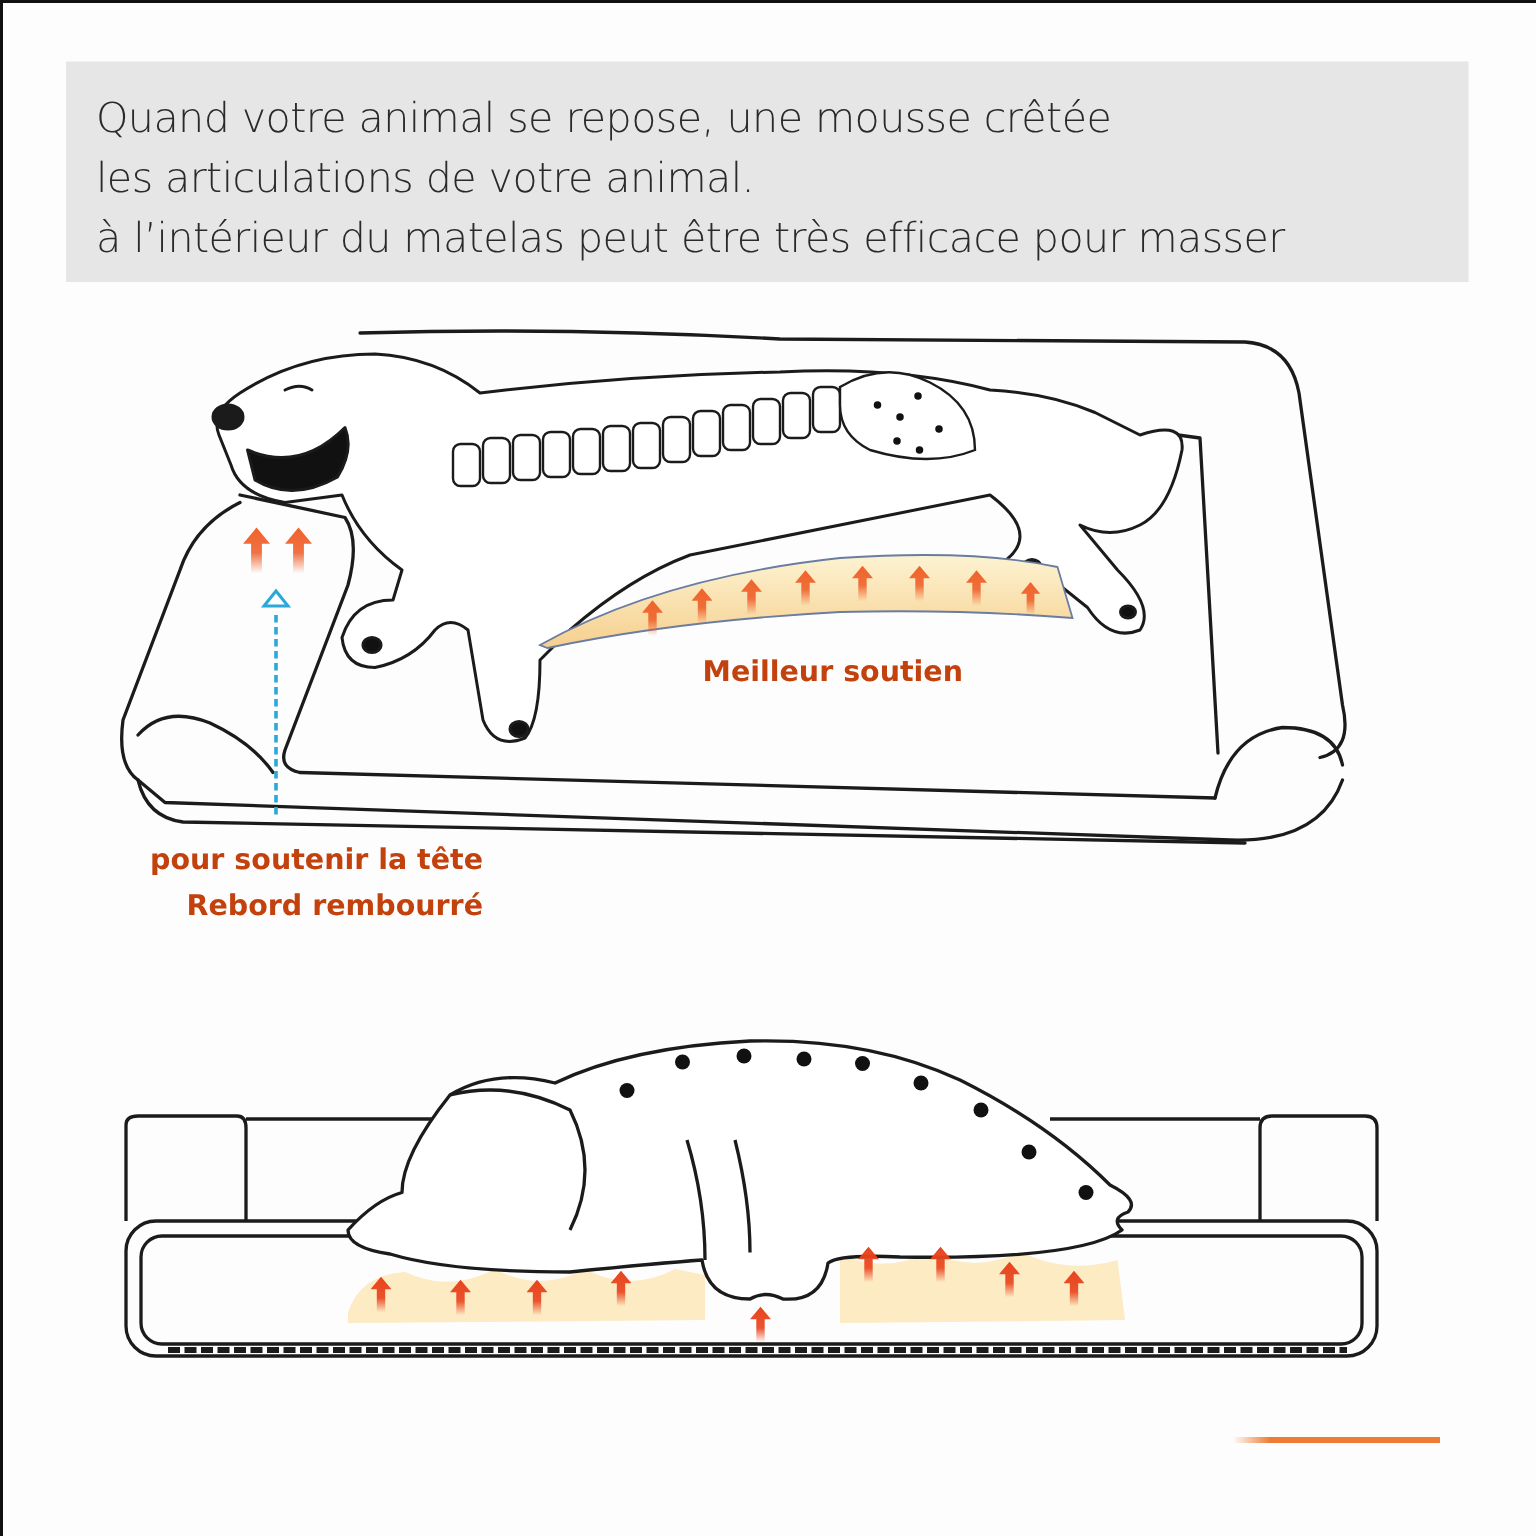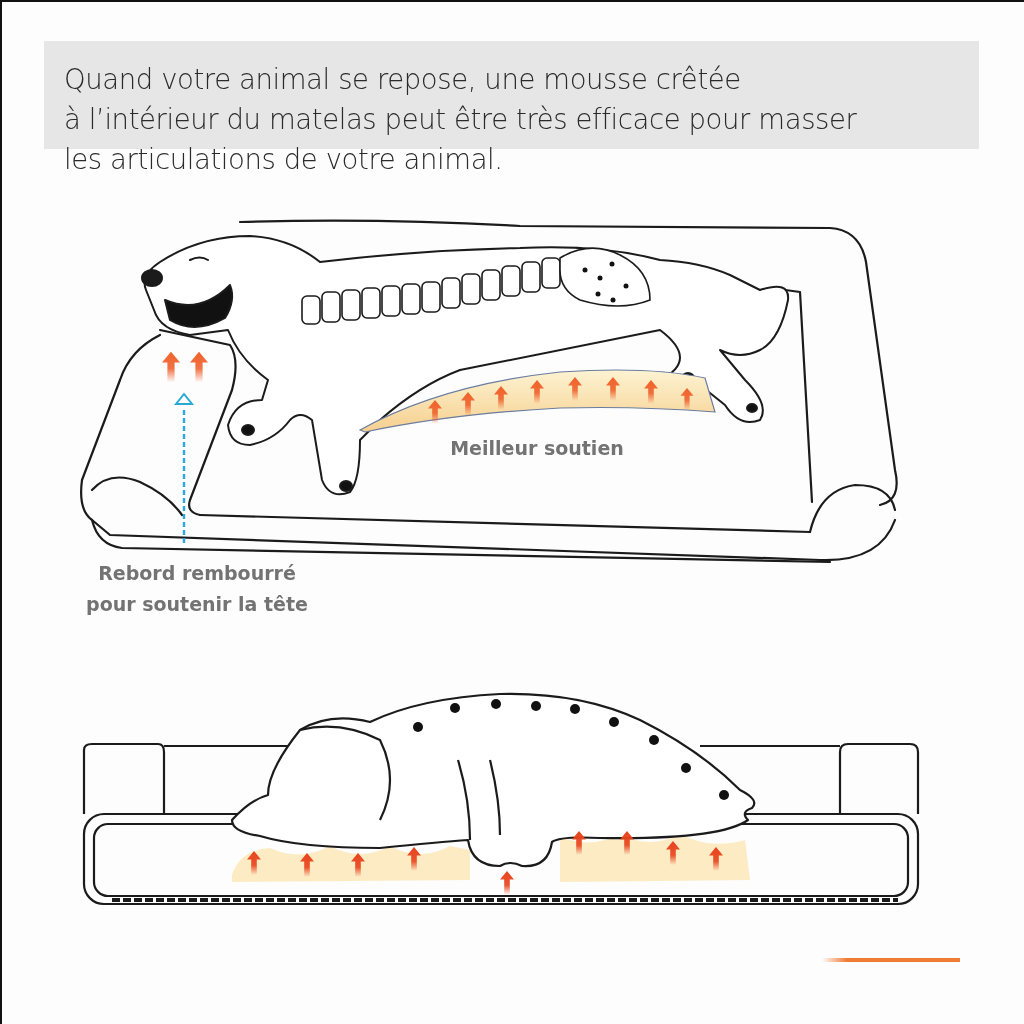--- a/index.html
+++ b/index.html
@@ -4,54 +4,54 @@
 <style>
   html, body { margin: 0; padding: 0; }
   body {
     width: 1024px; height: 1024px; position: relative; overflow: hidden;
     background: #fdfdfd;
     font-family: "DejaVu Sans", sans-serif;
   }
   .frame-top { position: absolute; left: 0; top: 0; width: 1024px; height: 2px; background: #111; }
   .frame-left { position: absolute; left: 0; top: 0; width: 2px; height: 1024px; background: #111; }
   .header-box {
-    position: absolute; left: 44px; top: 41px; width: 935px; height: 108px;
+    position: absolute; left: 44px; top: 41px; width: 935px; height: 147px;
     background: #e6e6e6;
   }
   .header-text {
     position: absolute; left: 20px; top: 18px; right: 20px;
     font-family: "DejaVu Sans", sans-serif; font-weight: 300;
     font-size: 27.5px; line-height: 40px; color: #2a2a2a;
     letter-spacing: -0.4px;
   }
   .header-text span { display: block; white-space: nowrap; }
   .label {
     position: absolute; font-family: "DejaVu Sans", sans-serif; font-weight: bold;
-    font-size: 19px; line-height: 31px; color: #737373; text-align: center; white-space: nowrap;
+    font-size: 19px; line-height: 31px; color: #c2410c; text-align: right; white-space: nowrap;
   }
   .label span { display: block; }
   .label-spine { left: 432px; top: 433px; width: 210px; }
   .label-head { left: 72px; top: 558px; width: 250px; }
   svg.illus { position: absolute; left: 0; top: 0; }
   .accent-line {
     position: absolute; left: 822px; top: 958px; width: 138px; height: 4px;
     background: linear-gradient(to right, rgba(238,124,52,0) 0%, #ee7c34 18%, #ee7c34 100%);
   }
 </style>
 </head>
 <body>
 
 <div class="frame-top"></div>
 <div class="frame-left"></div>
 
 <div class="header-box">
   <div class="header-text">
     <span>Quand votre animal se repose, une mousse crêtée</span>
+    <span>les articulations de votre animal.</span>
     <span>à l’intérieur du matelas peut être très efficace pour masser</span>
-    <span>les articulations de votre animal.</span>
   </div>
 </div>
 
 <svg class="illus" width="1024" height="1024" viewBox="0 0 1024 1024">
   <defs>
     <linearGradient id="orangeUp" x1="0" y1="1" x2="0" y2="0">
       <stop offset="0" stop-color="#ee5a24" stop-opacity="0"></stop>
       <stop offset="0.45" stop-color="#ee5a24" stop-opacity="0.85"></stop>
       <stop offset="1" stop-color="#f0622a"></stop>
     </linearGradient>
@@ -195,17 +195,17 @@
     <use href="#arrowUp" x="666" y="836" width="14" height="34" fill="url(#redUp)"></use>
     <use href="#arrowUp" x="709" y="842" width="14" height="34" fill="url(#redUp)"></use>
   </g>
 </svg>
 
 <div class="label label-spine">
   <span>Meilleur soutien</span>
 </div>
 
 <div class="label label-head">
+  <span>pour soutenir la tête</span>
   <span>Rebord rembourré</span>
-  <span>pour soutenir la tête</span>
 </div>
 
 <div class="accent-line"></div>
 
 </body></html>

